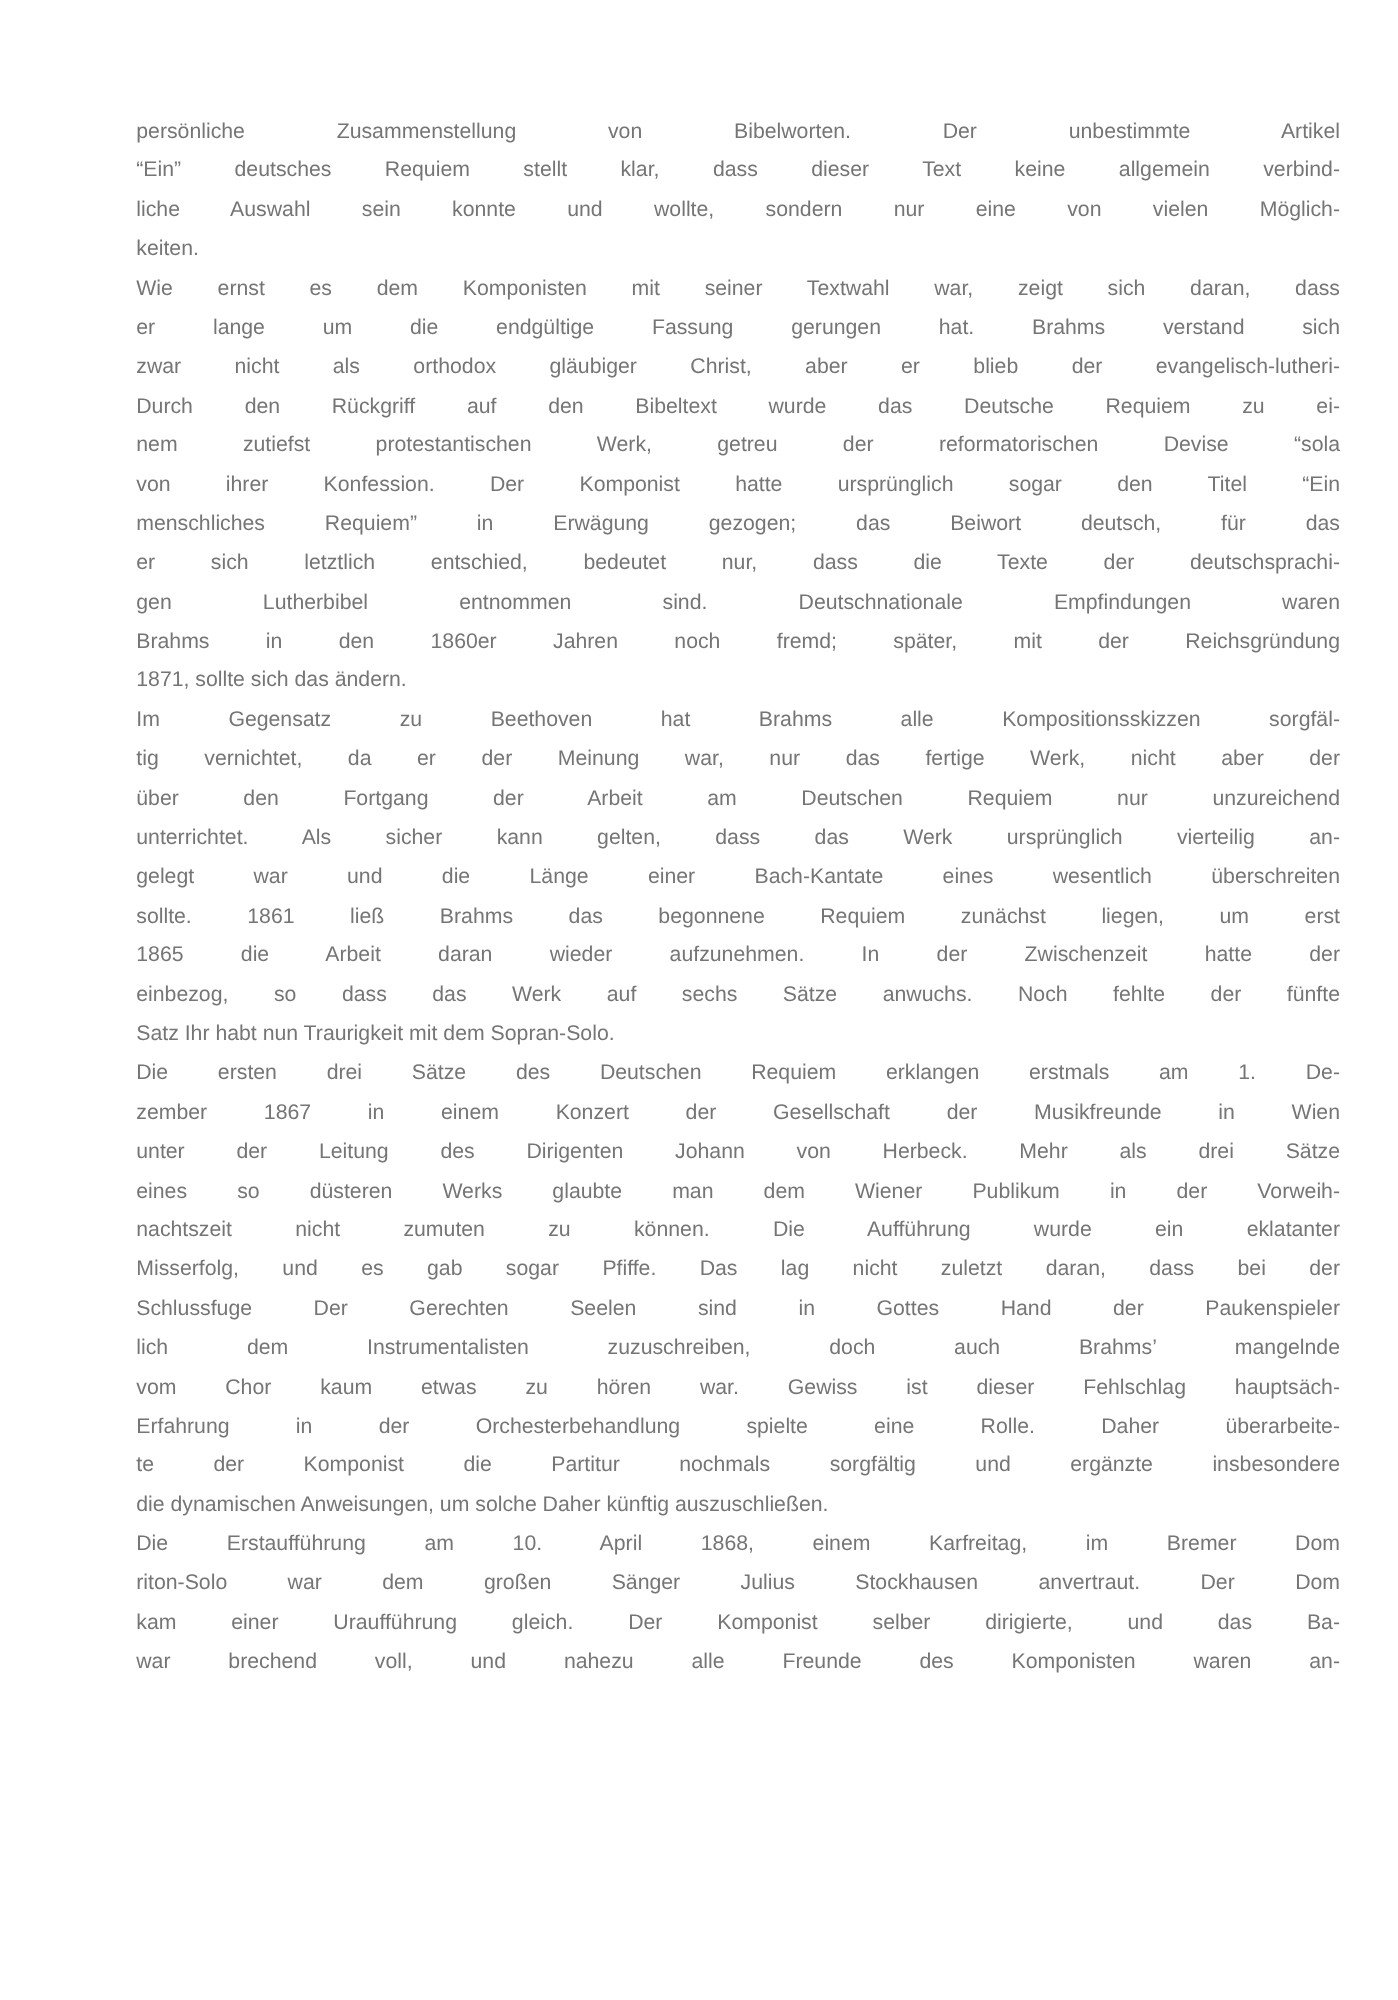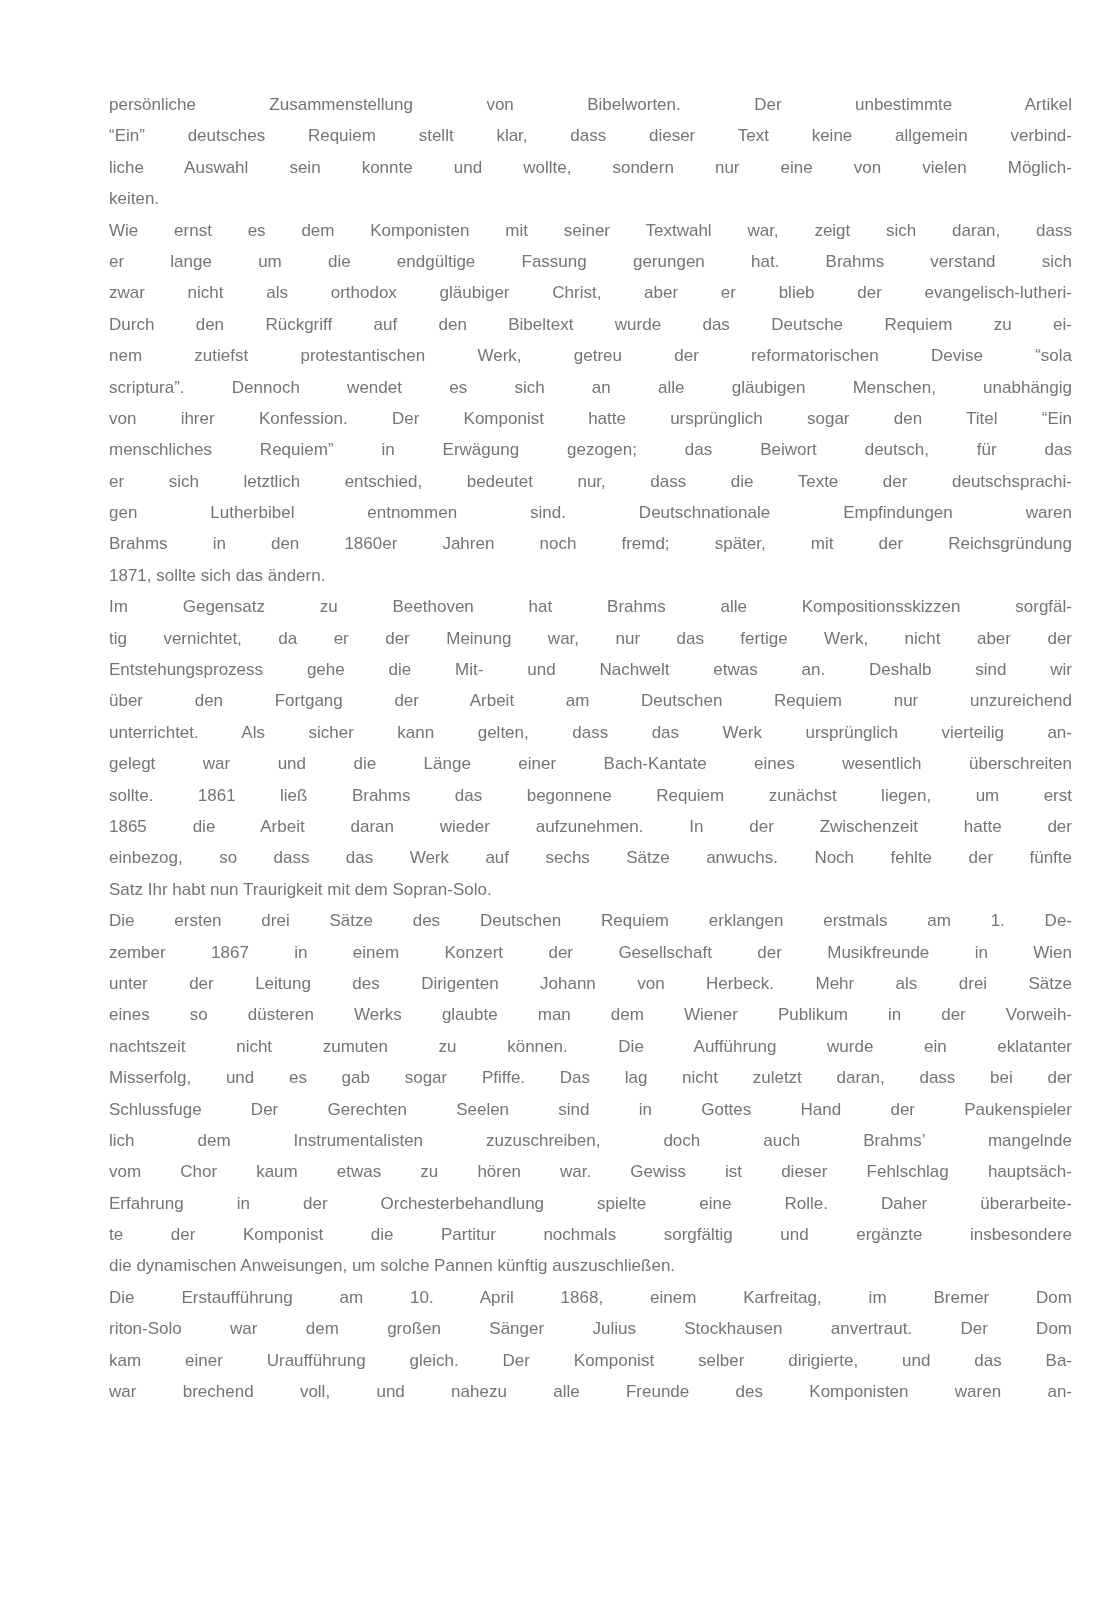--- a/index.html
+++ b/index.html
@@ -56,53 +56,51 @@
         <div class="line">“Ein” deutsches Requiem stellt klar, dass dieser Text keine allgemein verbind-</div>
         <div class="line">liche Auswahl sein konnte und wollte, sondern nur eine von vielen Möglich-</div>
         <div class="line line-end">keiten.</div>
       </div>
       <div class="paragraph">
         <div class="line">Wie ernst es dem Komponisten mit seiner Textwahl war, zeigt sich daran, dass</div>
         <div class="line">er lange um die endgültige Fassung gerungen hat. Brahms verstand sich</div>
         <div class="line">zwar nicht als orthodox gläubiger Christ, aber er blieb der evangelisch-lutheri-</div>
         <div class="line">Durch den Rückgriff auf den Bibeltext wurde das Deutsche Requiem zu ei-</div>
         <div class="line">nem zutiefst protestantischen Werk, getreu der reformatorischen Devise “sola</div>
-        <div class="line">scriptura”. Dennoch wendet es sich an alle gläubigen Menschen, unabhängig</div>
         <div class="line">von ihrer Konfession. Der Komponist hatte ursprünglich sogar den Titel “Ein</div>
         <div class="line">menschliches Requiem” in Erwägung gezogen; das Beiwort deutsch, für das</div>
         <div class="line">er sich letztlich entschied, bedeutet nur, dass die Texte der deutschsprachi-</div>
         <div class="line">gen Lutherbibel entnommen sind. Deutschnationale Empfindungen waren</div>
         <div class="line">Brahms in den 1860er Jahren noch fremd; später, mit der Reichsgründung</div>
         <div class="line line-end">1871, sollte sich das ändern.</div>
       </div>
       <div class="paragraph">
         <div class="line">Im Gegensatz zu Beethoven hat Brahms alle Kompositionsskizzen sorgfäl-</div>
         <div class="line">tig vernichtet, da er der Meinung war, nur das fertige Werk, nicht aber der</div>
-        <div class="line">Entstehungsprozess gehe die Mit- und Nachwelt etwas an. Deshalb sind wir</div>
         <div class="line">über den Fortgang der Arbeit am Deutschen Requiem nur unzureichend</div>
         <div class="line">unterrichtet. Als sicher kann gelten, dass das Werk ursprünglich vierteilig an-</div>
         <div class="line">gelegt war und die Länge einer Bach-Kantate eines wesentlich überschreiten</div>
         <div class="line">sollte. 1861 ließ Brahms das begonnene Requiem zunächst liegen, um erst</div>
         <div class="line">1865 die Arbeit daran wieder aufzunehmen. In der Zwischenzeit hatte der</div>
         <div class="line">einbezog, so dass das Werk auf sechs Sätze anwuchs. Noch fehlte der fünfte</div>
         <div class="line line-end">Satz Ihr habt nun Traurigkeit mit dem Sopran-Solo.</div>
       </div>
       <div class="paragraph">
         <div class="line">Die ersten drei Sätze des Deutschen Requiem erklangen erstmals am 1. De-</div>
         <div class="line">zember 1867 in einem Konzert der Gesellschaft der Musikfreunde in Wien</div>
         <div class="line">unter der Leitung des Dirigenten Johann von Herbeck. Mehr als drei Sätze</div>
         <div class="line">eines so düsteren Werks glaubte man dem Wiener Publikum in der Vorweih-</div>
         <div class="line">nachtszeit nicht zumuten zu können. Die Aufführung wurde ein eklatanter</div>
         <div class="line">Misserfolg, und es gab sogar Pfiffe. Das lag nicht zuletzt daran, dass bei der</div>
         <div class="line">Schlussfuge Der Gerechten Seelen sind in Gottes Hand der Paukenspieler</div>
         <div class="line">lich dem Instrumentalisten zuzuschreiben, doch auch Brahms’ mangelnde</div>
         <div class="line">vom Chor kaum etwas zu hören war. Gewiss ist dieser Fehlschlag hauptsäch-</div>
         <div class="line">Erfahrung in der Orchesterbehandlung spielte eine Rolle. Daher überarbeite-</div>
         <div class="line">te der Komponist die Partitur nochmals sorgfältig und ergänzte insbesondere</div>
-        <div class="line line-end">die dynamischen Anweisungen, um solche Pannen künftig auszuschließen.</div>
+        <div class="line line-end">die dynamischen Anweisungen, um solche Daher künftig auszuschließen.</div>
       </div>
       <div class="paragraph">
         <div class="line">Die Erstaufführung am 10. April 1868, einem Karfreitag, im Bremer Dom</div>
         <div class="line">riton-Solo war dem großen Sänger Julius Stockhausen anvertraut. Der Dom</div>
         <div class="line">kam einer Uraufführung gleich. Der Komponist selber dirigierte, und das Ba-</div>
         <div class="line">war brechend voll, und nahezu alle Freunde des Komponisten waren an-</div>
       </div>
     </div>
 </div>
 

